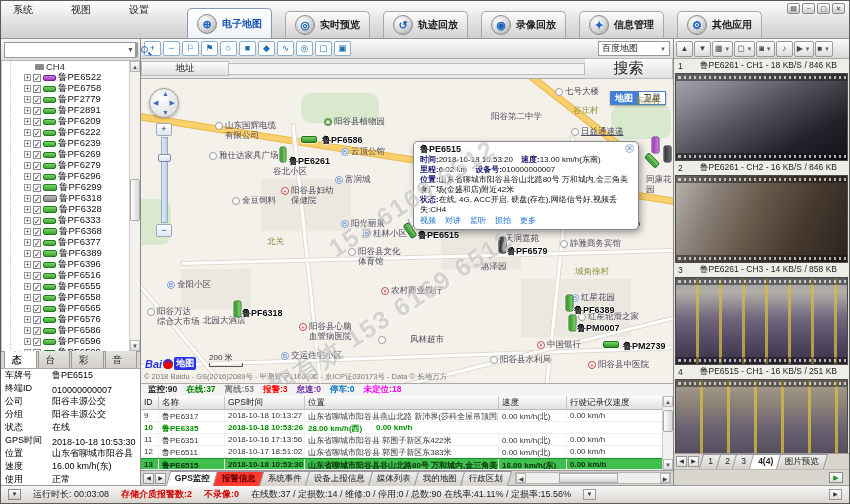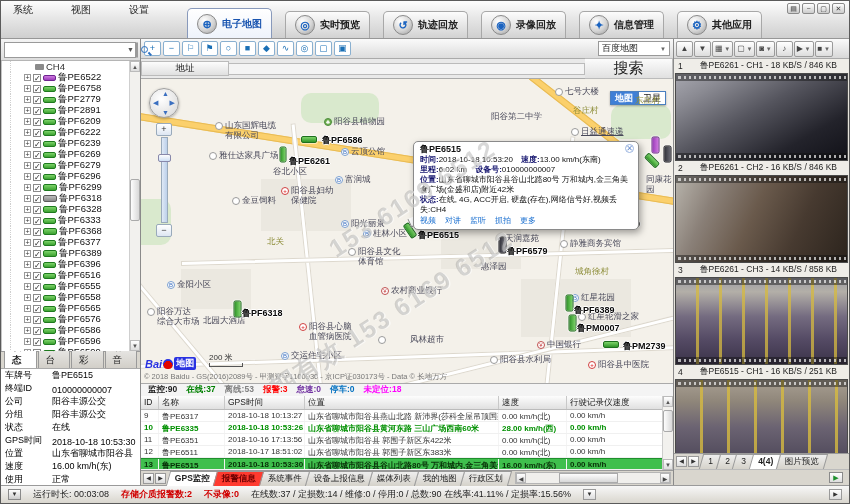--- a/index.html
+++ b/index.html
@@ -606,21 +606,20 @@
               <div class="c1">鲁PE6317</div>
               <div class="c2">2018-10-18 10:13:27</div>
               <div class="c3">山东省聊城市阳谷县燕山北路 新沛界(莎科全屋吊顶国邦</div>
               <div class="c4">0.00 km/h(北)</div>
               <div class="c5">0.00 km/h</div>
             </div>
             <div class="grow moving">
               <div class="c0">10</div>
               <div class="c1">鲁PE6335</div>
               <div class="c2">2018-10-18 10:53:26</div>
-              <div class="c3">山东省聊城市阳谷县黄河东路 三山广场西南60米</div>
               <div class="c4">28.00 km/h(西)</div>
               <div class="c5">0.00 km/h</div>
             </div>
             <div class="grow">
               <div class="c0">11</div>
               <div class="c1">鲁PE6351</div>
               <div class="c2">2018-10-16 17:13:56</div>
               <div class="c3">山东省聊城市阳谷县 郭围子新区东422米</div>
               <div class="c4">0.00 km/h(北)</div>
               <div class="c5">0.00 km/h</div>

